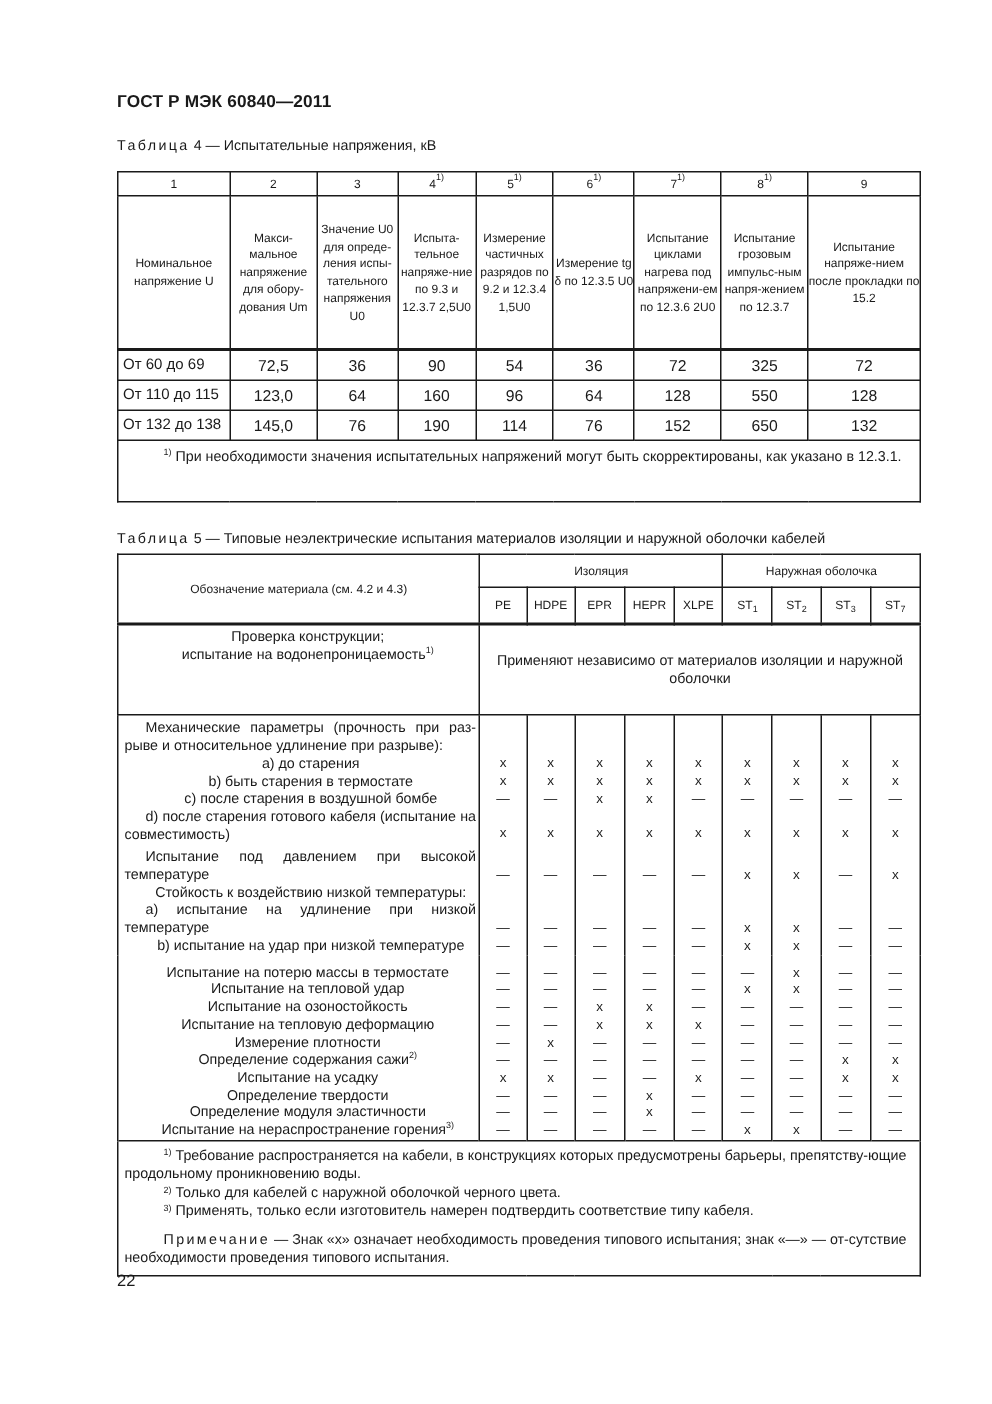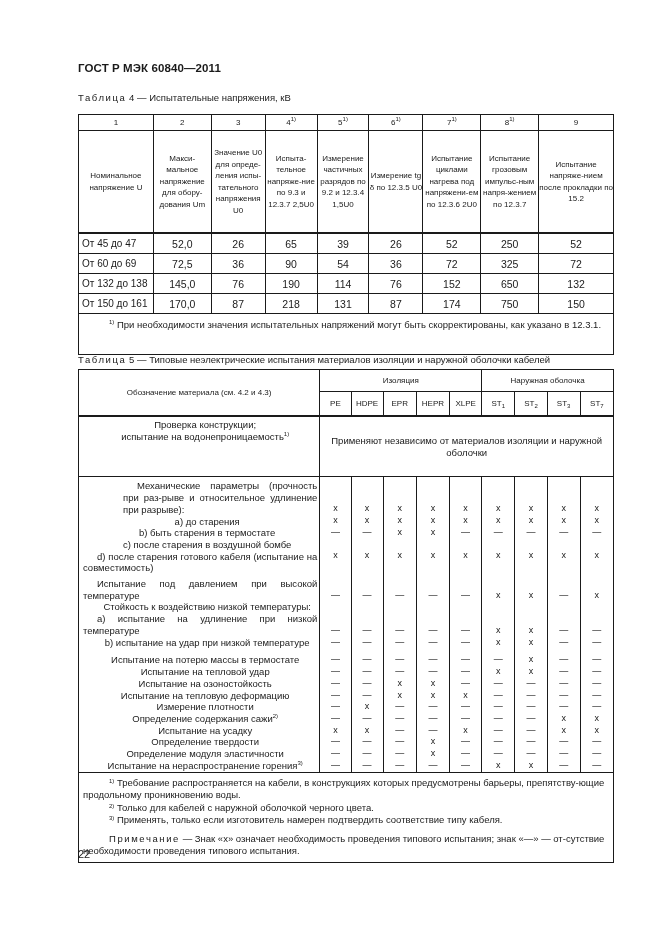--- a/index.html
+++ b/index.html
@@ -75,62 +75,51 @@
     <td>Макси-мальное напряжение для обору-дования Um</td>
     <td>Значение U0 для опреде-ления испы-тательного напряжения U0</td>
     <td>Испыта-тельное напряже-ние по 9.3 и 12.3.7 2,5U0</td>
     <td>Измерение частичных разрядов по 9.2 и 12.3.4 1,5U0</td>
     <td>Измерение tg δ по 12.3.5 U0</td>
     <td>Испытание циклами нагрева под напряжени-ем по 12.3.6 2U0</td>
     <td>Испытание грозовым импульс-ным напря-жением по 12.3.7</td>
     <td>Испытание напряже-нием после прокладки по 15.2</td>
   </tr>
   <tr class="data">
-    <td class="first">От 45 до 47</td>
-        <td>52,0</td>
-        <td>26</td>
-        <td>65</td>
-        <td>39</td>
-        <td>26</td>
-        <td>52</td>
-        <td>250</td>
-        <td>52</td>
-  </tr>
-  <tr class="data">
     <td class="first">От 60 до 69</td>
         <td>72,5</td>
         <td>36</td>
         <td>90</td>
         <td>54</td>
         <td>36</td>
         <td>72</td>
         <td>325</td>
         <td>72</td>
+  </tr>
+  <tr class="data">
+    <td class="first">От 110 до 115</td>
+        <td>123,0</td>
+        <td>64</td>
+        <td>160</td>
+        <td>96</td>
+        <td>64</td>
+        <td>128</td>
+        <td>550</td>
+        <td>128</td>
   </tr>
   <tr class="data">
     <td class="first">От 132 до 138</td>
         <td>145,0</td>
         <td>76</td>
         <td>190</td>
         <td>114</td>
         <td>76</td>
         <td>152</td>
         <td>650</td>
         <td>132</td>
-  </tr>
-  <tr class="data">
-    <td class="first">От 150 до 161</td>
-        <td>170,0</td>
-        <td>87</td>
-        <td>218</td>
-        <td>131</td>
-        <td>87</td>
-        <td>174</td>
-        <td>750</td>
-        <td>150</td>
   </tr>
   <tr class="foot">
     <td colspan="9"><span style="display:inline-block;width:26px;"></span><sup>1)</sup><span> При необходимости значения испытательных напряжений могут быть скорректированы, как указано в 12.3.1.</span></td>
   </tr>
 </tbody>
   </table>
 
 <div class="caption" style="top:354px;"><span class="spaced">Таблица</span><span> 5 — Типовые неэлектрические испытания материалов изоляции и наружной оболочки кабелей</span></div>
 
 <table id="t5">
@@ -167,21 +156,21 @@
   <tr class="r">
     <td class="lbl" style="padding-left:14px;">
       <div>Проверка конструкции;</div>
       <div><span>испытание на водонепроницаемость</span><sup>1)</sup></div>
     </td>
     <td colspan="9" class="span-text" style="vertical-align:top;">Применяют независимо от материалов изоляции и наружной оболочки</td>
   </tr>
 
   <tr class="r cells" style="border-top:1px solid #1a1a1a;">
     <td class="lbl" style="padding-top:3px;">
-      <div class="ind" style="text-align:justify;margin-left:40px;">Механические параметры (прочность при раз-рыве и относительное удлинение при разрыве):</div>
+      <div class="ind" style="text-align:justify;">Механические параметры (прочность при раз-рыве и относительное удлинение при разрыве):</div>
       <div class="ind2">a) до старения</div>
       <div class="ind2">b) быть старения в термостате</div>
       <div class="ind2">c) после старения в воздушной бомбе</div>
       <div class="ind" style="text-align:justify;">d) после старения готового кабеля (испытание на совместимость)</div>
     </td>
     <td style="padding-top:26px;">
           <span class="mark">x</span>
           <span class="mark">x</span>
           <span class="mark">—</span>
           <span class="mark"></span>

